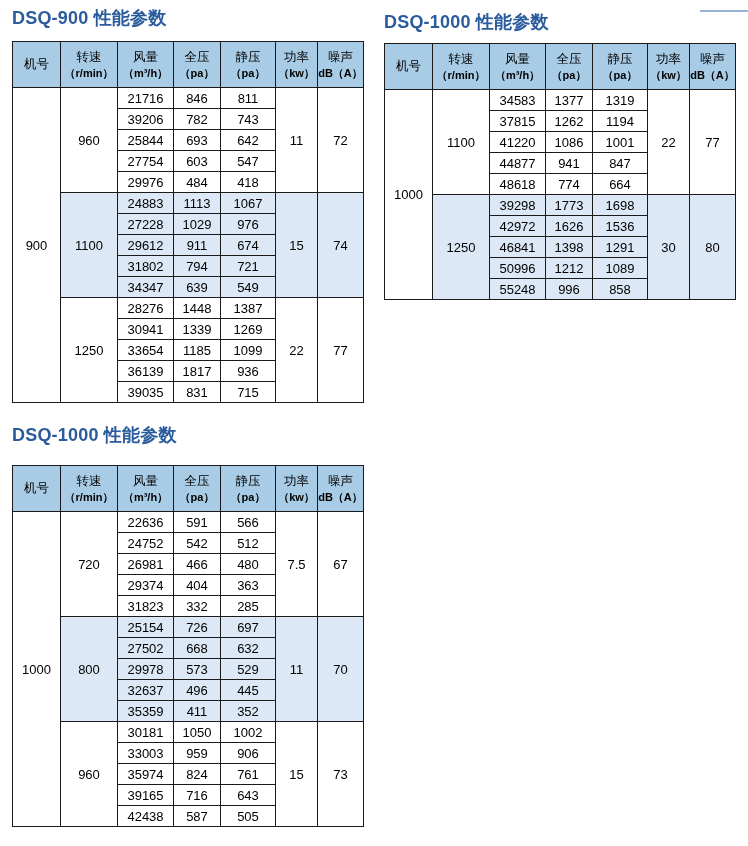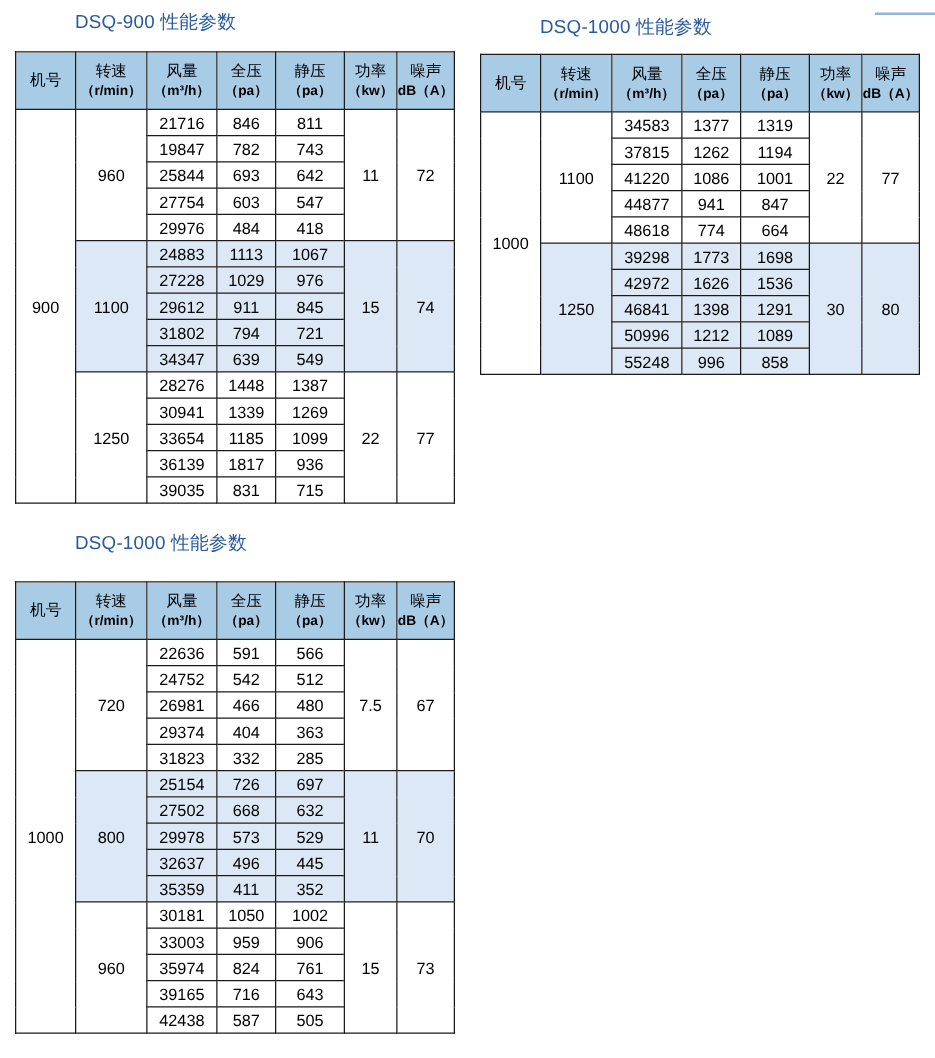--- a/index.html
+++ b/index.html
@@ -14,22 +14,22 @@
     font-family:"Liberation Sans","DejaVu Sans",sans-serif;color:#000;}
   body{position:relative;overflow:hidden;}
 
   .decor-line{position:absolute;left:700px;top:10px;width:48px;height:2px;background:var(--decor);}
 
   .tbl-wrap{position:absolute;}
   #w0{left:12px;top:8px;}
   #w1{left:384px;top:12px;}
   #w2{left:12px;top:425px;}
 
-  .title{font-size:15px;font-weight:normal;color:var(--title-color);
-    line-height:20px;letter-spacing:0.2px;margin-left:48px;}
+  .title{font-size:18px;font-weight:bold;color:var(--title-color);
+    line-height:20px;letter-spacing:0.2px;}
   #w0 .title{margin-bottom:13px;}
   #w1 .title{margin-bottom:11px;}
   #w2 .title{margin-bottom:20px;}
 
   table{border-collapse:collapse;table-layout:fixed;width:352px;
     border:1.5px solid var(--border);padding-left:20px;}
   col.c0{width:48px;}  col.c1{width:57px;}  col.c2{width:56px;}
   col.c3{width:47px;}  col.c4{width:55px;}  col.c5{width:42px;}
   col.c6{width:46px;}
 
@@ -93,21 +93,21 @@
         <tr>
           <td rowspan="15">900</td>
           <td rowspan="5">960</td>
           <td>21716</td>
           <td>846</td>
           <td>811</td>
           <td rowspan="5">11</td>
           <td rowspan="5">72</td>
         </tr>
         <tr>
-          <td>19847</td>
+          <td>39206</td>
           <td>782</td>
           <td>743</td>
         </tr>
         <tr>
           <td>25844</td>
           <td>693</td>
           <td>642</td>
         </tr>
         <tr>
           <td>27754</td>
@@ -128,21 +128,21 @@
           <td class="hl" rowspan="5">74</td>
         </tr>
         <tr>
           <td class="hl">27228</td>
           <td class="hl">1029</td>
           <td class="hl">976</td>
         </tr>
         <tr>
           <td class="hl">29612</td>
           <td class="hl">911</td>
-          <td class="hl">845</td>
+          <td class="hl">674</td>
         </tr>
         <tr>
           <td class="hl">31802</td>
           <td class="hl">794</td>
           <td class="hl">721</td>
         </tr>
         <tr>
           <td class="hl">34347</td>
           <td class="hl">639</td>
           <td class="hl">549</td>

